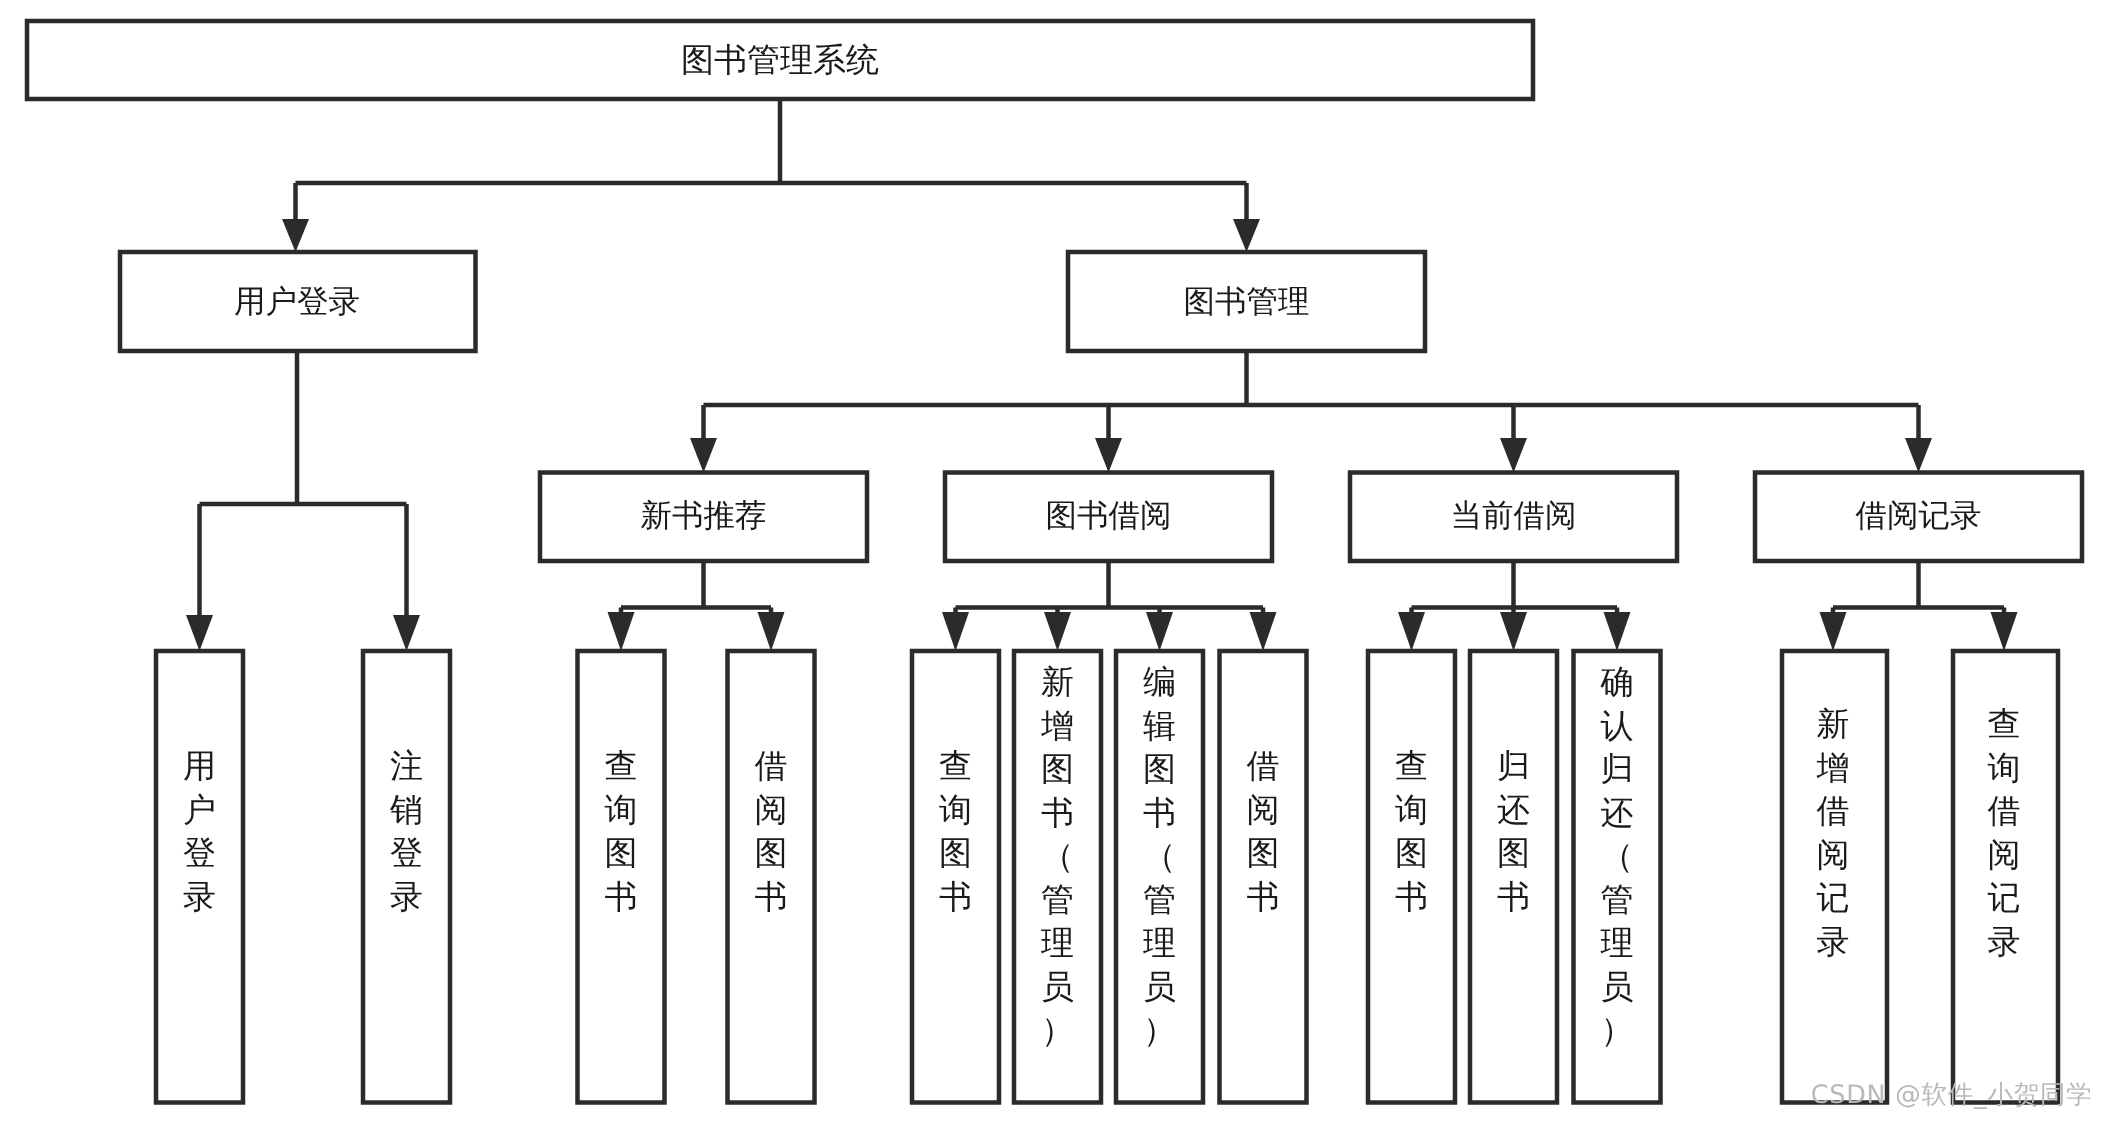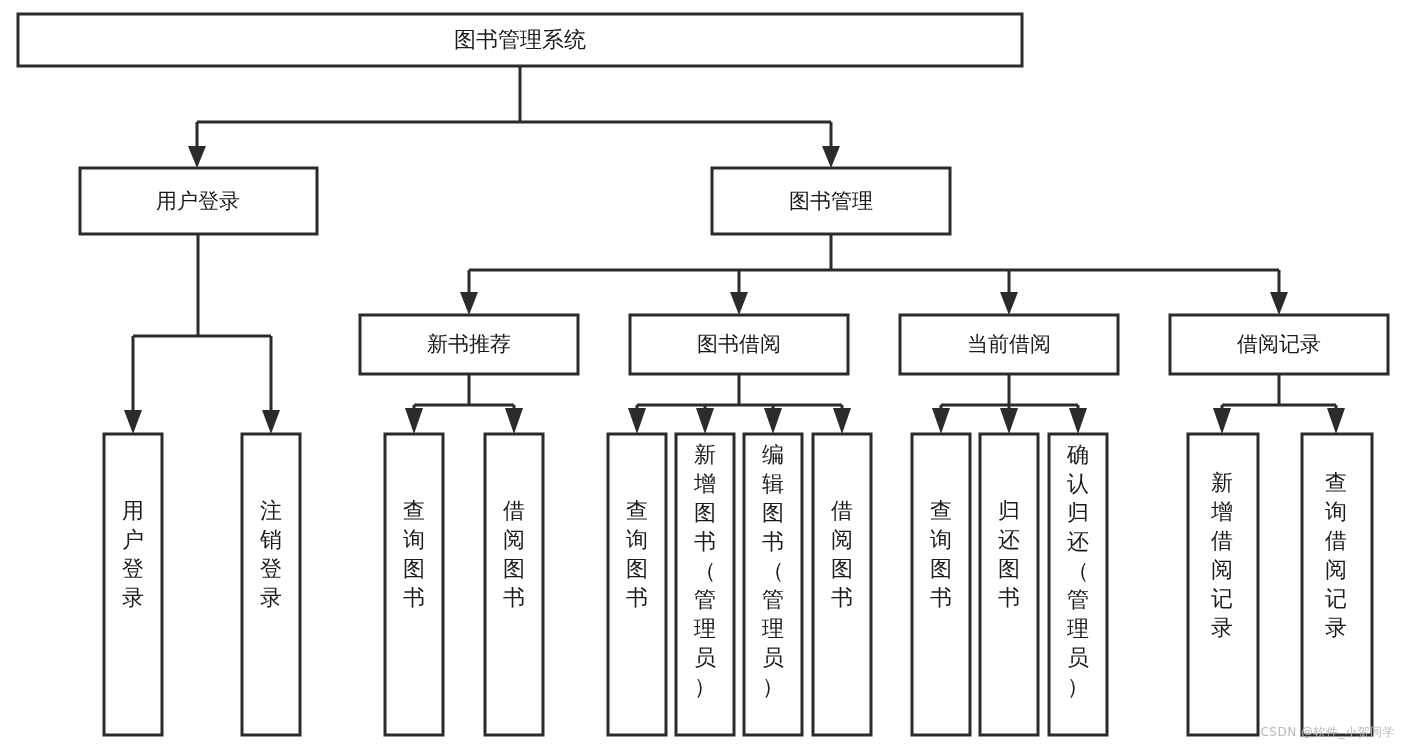--- a/index.html
+++ b/index.html
@@ -53,21 +53,21 @@
   }
   .arrow-head {
     fill: #2b2b2b;
     stroke: none;
   }
   .watermark {
     position: absolute;
     right: 10px;
     bottom: 6px;
     color: #b9b9b9;
-    font-size: 12px;
+    font-size: 17px;
     font-family: "DejaVu Sans", "Liberation Sans", sans-serif;
     white-space: nowrap;
     letter-spacing: 0.5px;
   }
 </style>
 </head>
 <body>
 
 <div id="diagram-root">
 

